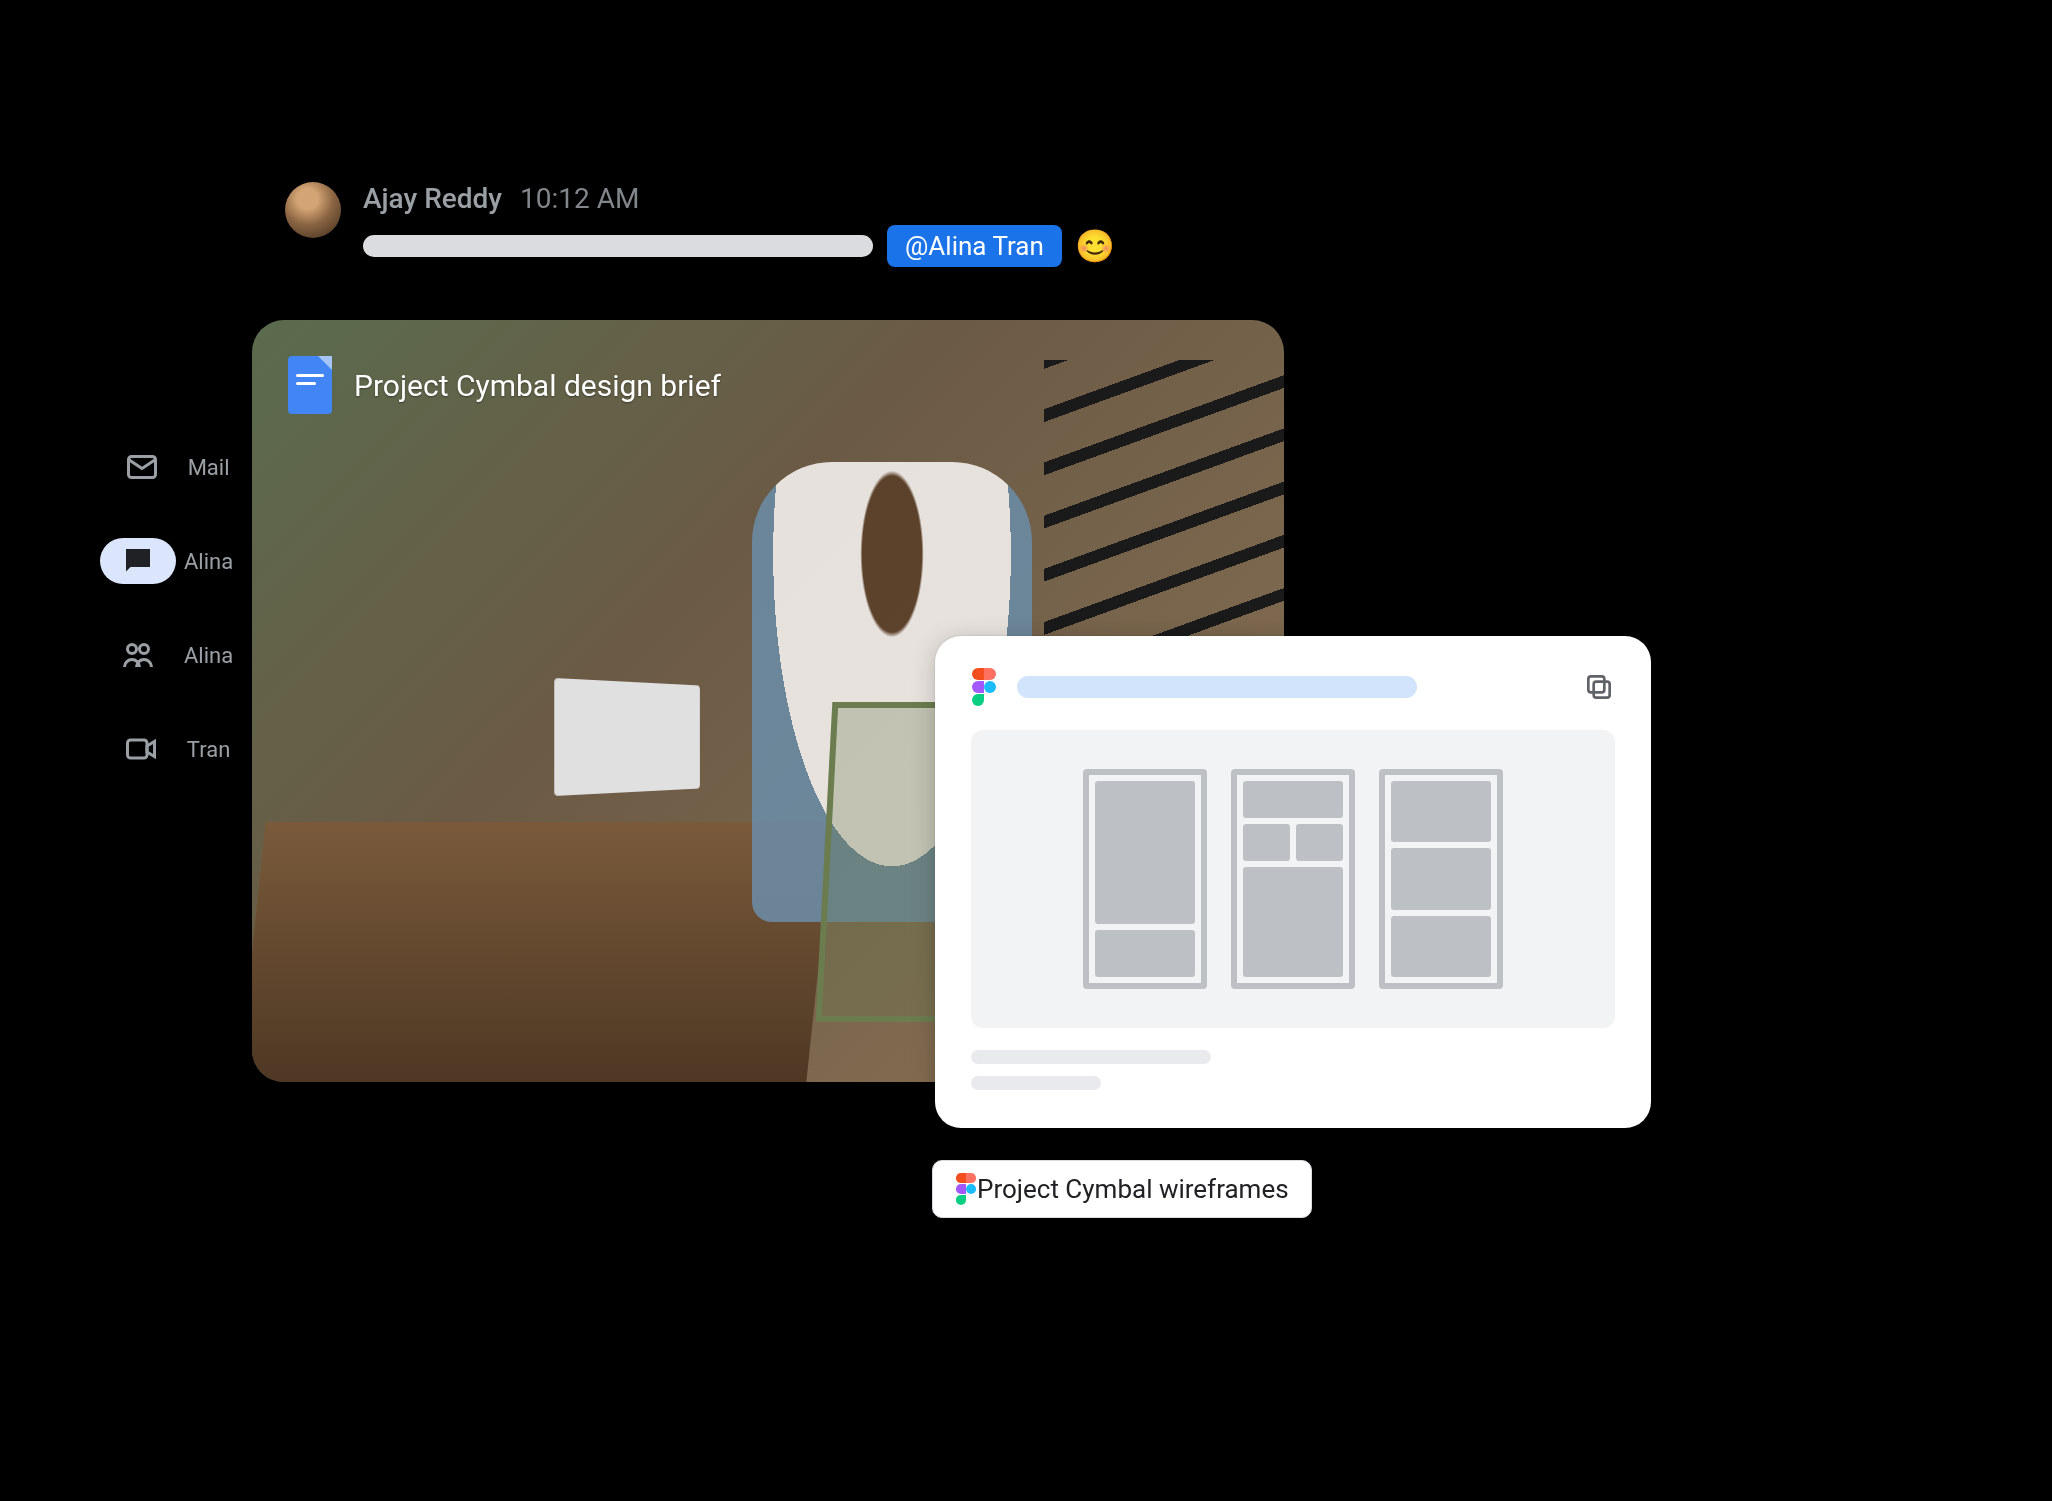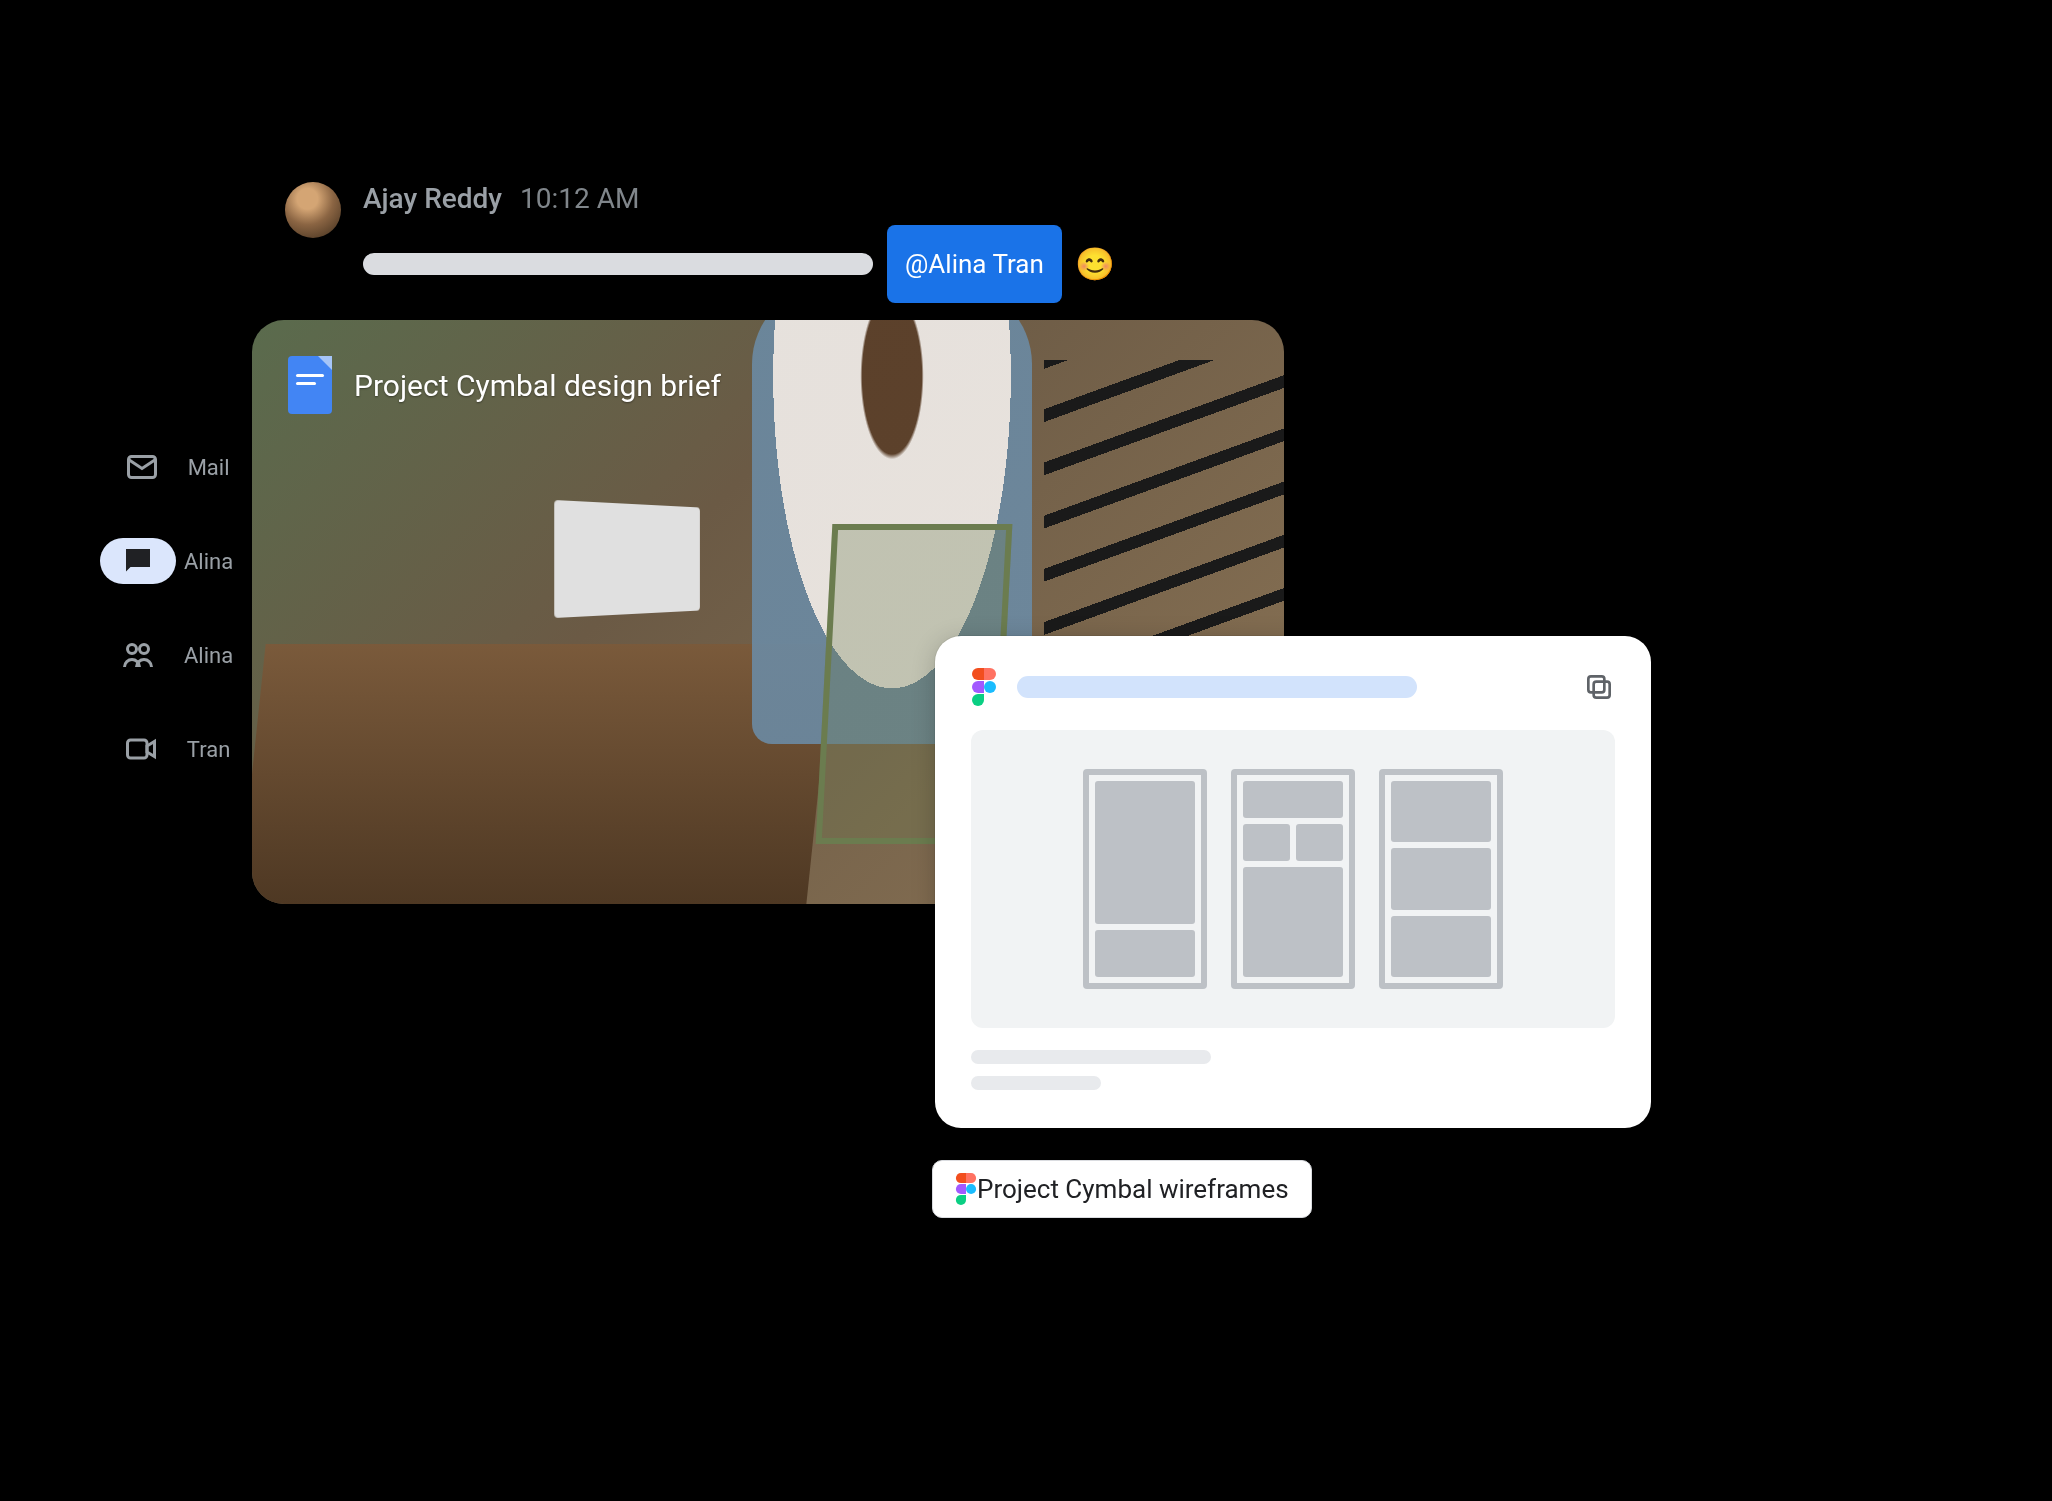--- a/index.html
+++ b/index.html
@@ -99,36 +99,36 @@
     }
     .text-placeholder {
       width: 510px;
       height: 22px;
       background: #dadce0;
       border-radius: 11px;
     }
     .mention-chip {
       background: #1a73e8;
       color: #fff;
-      padding: 24px 18px;
+      padding: 6px 18px;
       border-radius: 8px;
       font-size: 26px;
       font-weight: 400;
     }
     .emoji {
       font-size: 32px;
     }
 
     
     .image-card {
       position: absolute;
       left: 252px;
       top: 320px;
       width: 1032px;
-      height: 584px;
+      height: 762px;
       border-radius: 32px;
       overflow: hidden;
       background: linear-gradient(135deg, #5a6b4d 0%, #6b5a45 40%, #8a7355 100%);
     }
     .image-overlay-header {
       position: absolute;
       top: 36px;
       left: 36px;
       display: flex;
       align-items: center;

